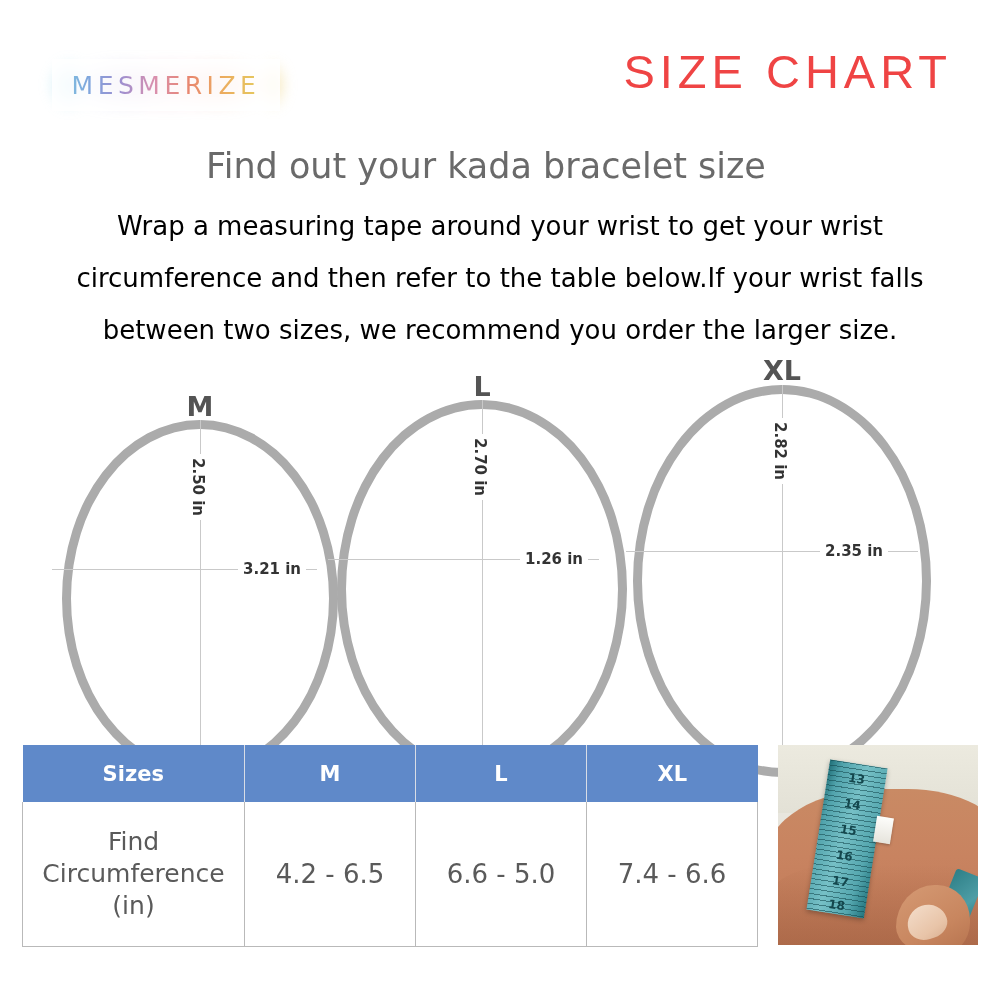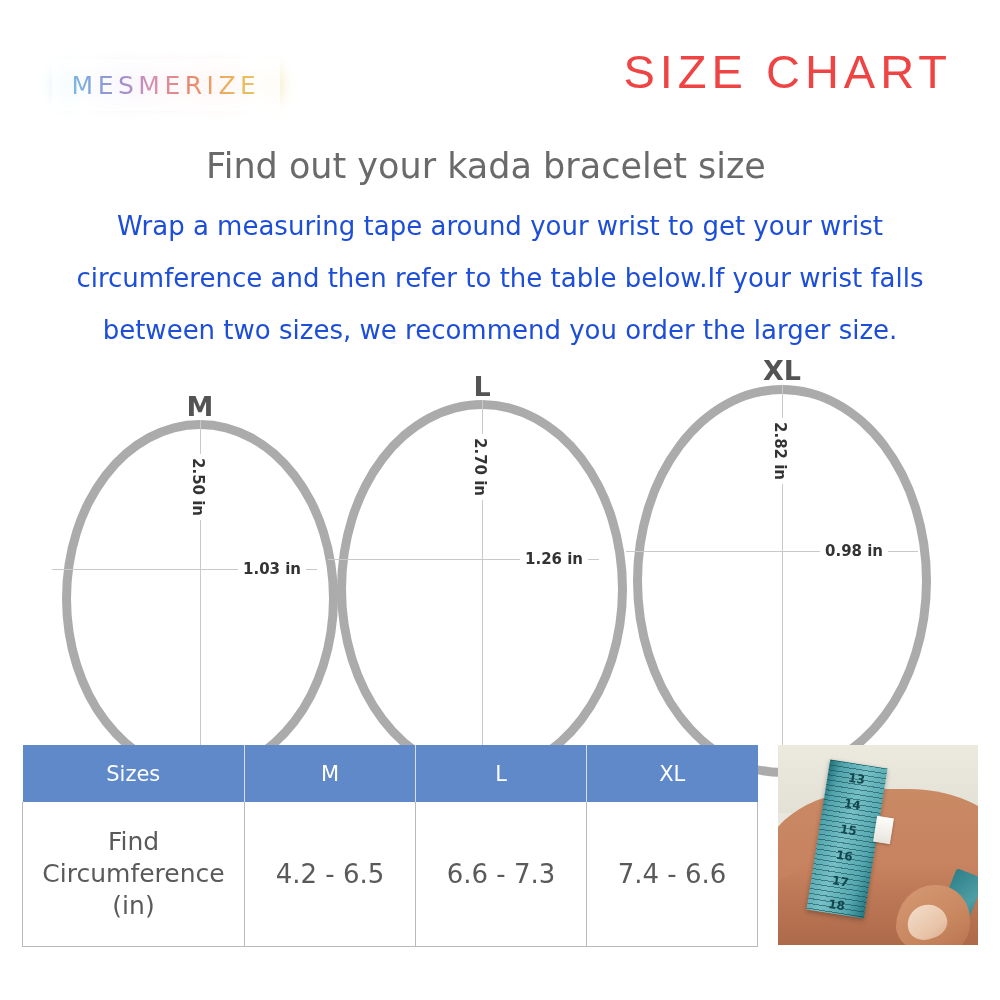--- a/index.html
+++ b/index.html
@@ -90,21 +90,21 @@
     margin-left: 44px;
   }
   .paragraph {
     position: absolute;
     left: 50px;
     top: 200px;
     width: 900px;
     text-align: center;
     font-size: 26px;
     line-height: 52px;
-    color: #1d4ed8;
+    color: #000000;
     font-weight: 400;
   }
 
   
   .ovals {
     position: absolute;
     left: 0;
     top: 350px;
     width: 1000px;
     height: 400px;
@@ -160,21 +160,21 @@
     left: 22px;
     top: 745px;
     width: 735px;
     border-collapse: collapse;
     table-layout: fixed;
   }
   .size-table th {
     background: #5f89c9;
     color: #ffffff;
     font-size: 21px;
-    font-weight: 400;
+    font-weight: 700;
     height: 55px;
     border-right: 1px solid #d8dde6;
     text-align: center;
   }
   .size-table th:last-child { border-right: none; }
   .size-table td {
     border: 1px solid #b9b9b9;
     border-top: none;
     height: 142px;
     text-align: center;
@@ -282,39 +282,39 @@
 <div class="headline">Find out your kada bracelet size</div>
 <div class="paragraph">Wrap a measuring tape around your wrist to get your wrist circumference and then refer to the table below.If your wrist falls between two sizes, we recommend you order the larger size.</div>
 
 <div class="ovals">
 
   <div class="oval-group">
     <div class="oval-label" style="left:200px; top:41px;">M</div>
     <div class="oval-ring" style="left:62px; top:70px; width:276px; height:357px;"></div>
     <div class="cross-h" style="left:52px; top:219px; width:265px;"></div>
     <div class="cross-v" style="left:200px; top:70px; height:357px;"></div>
-    <div class="dim-h" style="left:238px; top:219px;">1.03 in</div>
+    <div class="dim-h" style="left:238px; top:219px;">3.21 in</div>
     <div class="dim-v" style="left:208px; top:104px;">2.50 in</div>
   </div>
 
   <div class="oval-group">
     <div class="oval-label" style="left:482px; top:21px;">L</div>
     <div class="oval-ring" style="left:337px; top:50px; width:290px; height:378px;"></div>
     <div class="cross-h" style="left:328px; top:209px; width:271px;"></div>
     <div class="cross-v" style="left:482px; top:50px; height:378px;"></div>
     <div class="dim-h" style="left:520px; top:209px;">1.26 in</div>
     <div class="dim-v" style="left:490px; top:84px;">2.70 in</div>
   </div>
 
   <div class="oval-group">
     <div class="oval-label" style="left:782px; top:5px;">XL</div>
     <div class="oval-ring" style="left:633px; top:35px; width:298px; height:392px;"></div>
     <div class="cross-h" style="left:626px; top:201px; width:292px;"></div>
     <div class="cross-v" style="left:782px; top:35px; height:392px;"></div>
-    <div class="dim-h" style="left:820px; top:201px;">0.98 in</div>
+    <div class="dim-h" style="left:820px; top:201px;">2.35 in</div>
     <div class="dim-v" style="left:790px; top:68px;">2.82 in</div>
   </div>
 </div>
 
 <table class="size-table">
   <colgroup>
     <col class="col-label">
       <col class="col-size">
       <col class="col-size">
       <col class="col-size">
@@ -324,21 +324,21 @@
       <th>Sizes</th>
       <th>M</th>
       <th>L</th>
       <th>XL</th>
     </tr>
   </thead>
   <tbody>
     <tr>
       <td class="rowhead">Find Circumference (in)</td>
       <td>4.2 - 6.5</td>
-      <td>6.6 - 7.3</td>
+      <td>6.6 - 5.0</td>
       <td>7.4 - 6.6</td>
     </tr>
   </tbody>
 </table>
 
 <div class="photo">
   <div class="ph-bg-sky"></div>
   <div class="ph-arm"></div>
   <div class="ph-arm-shade"></div>
   <div class="ph-tape">

